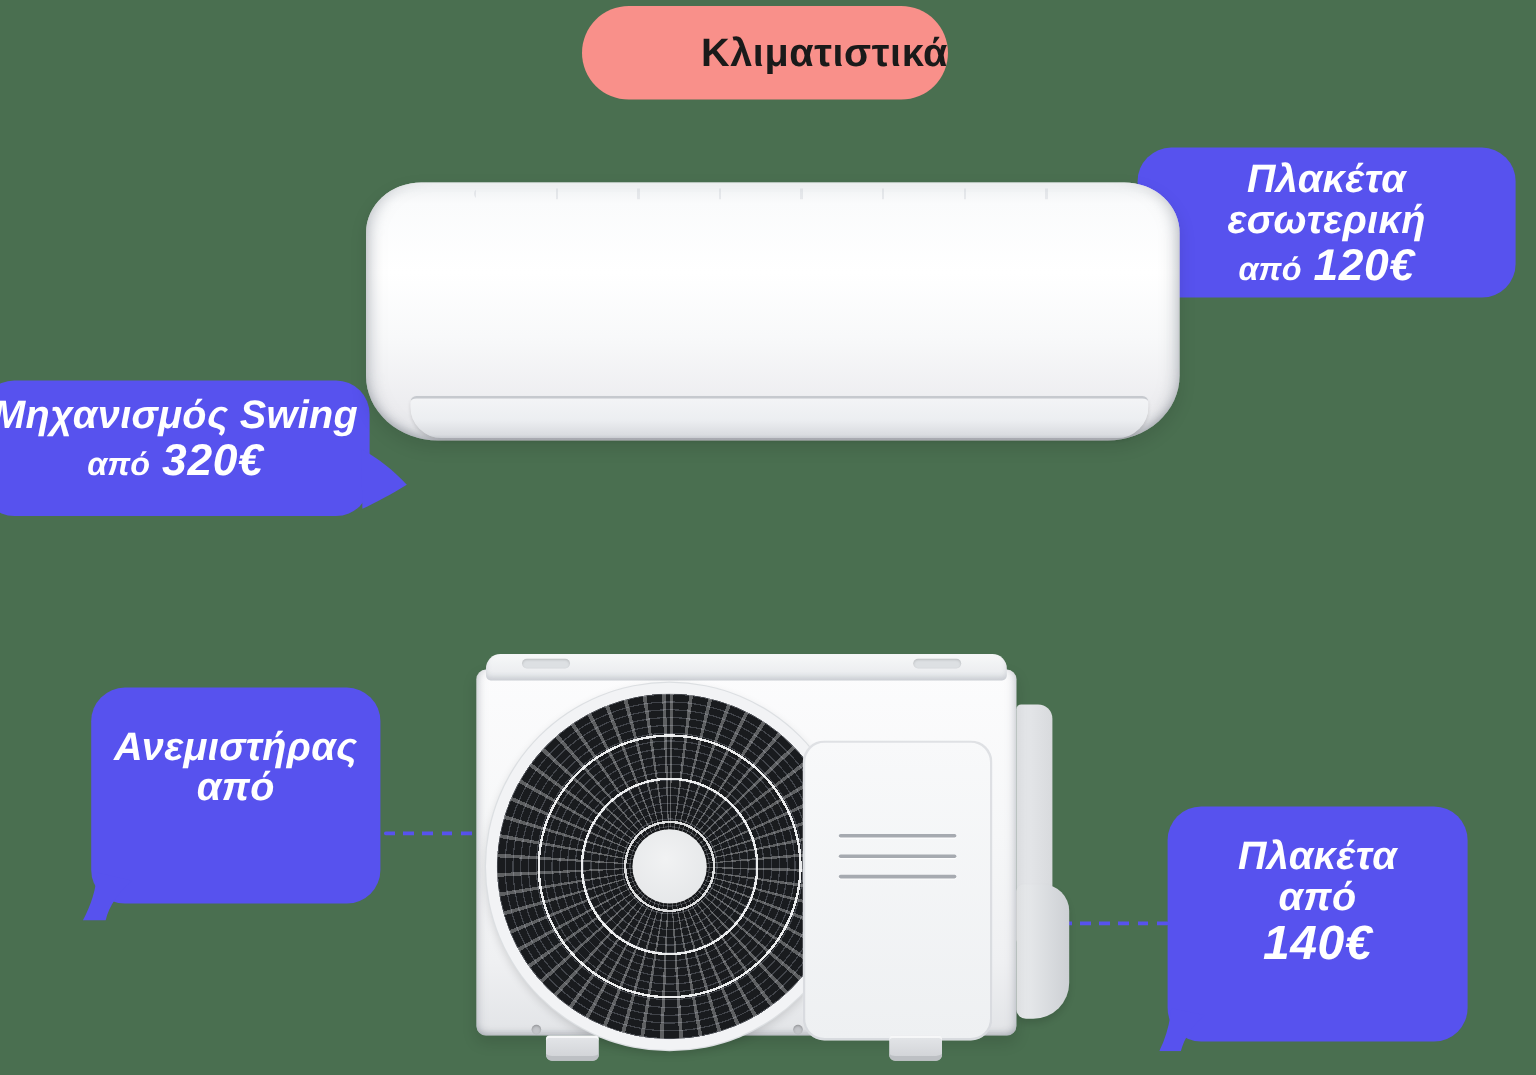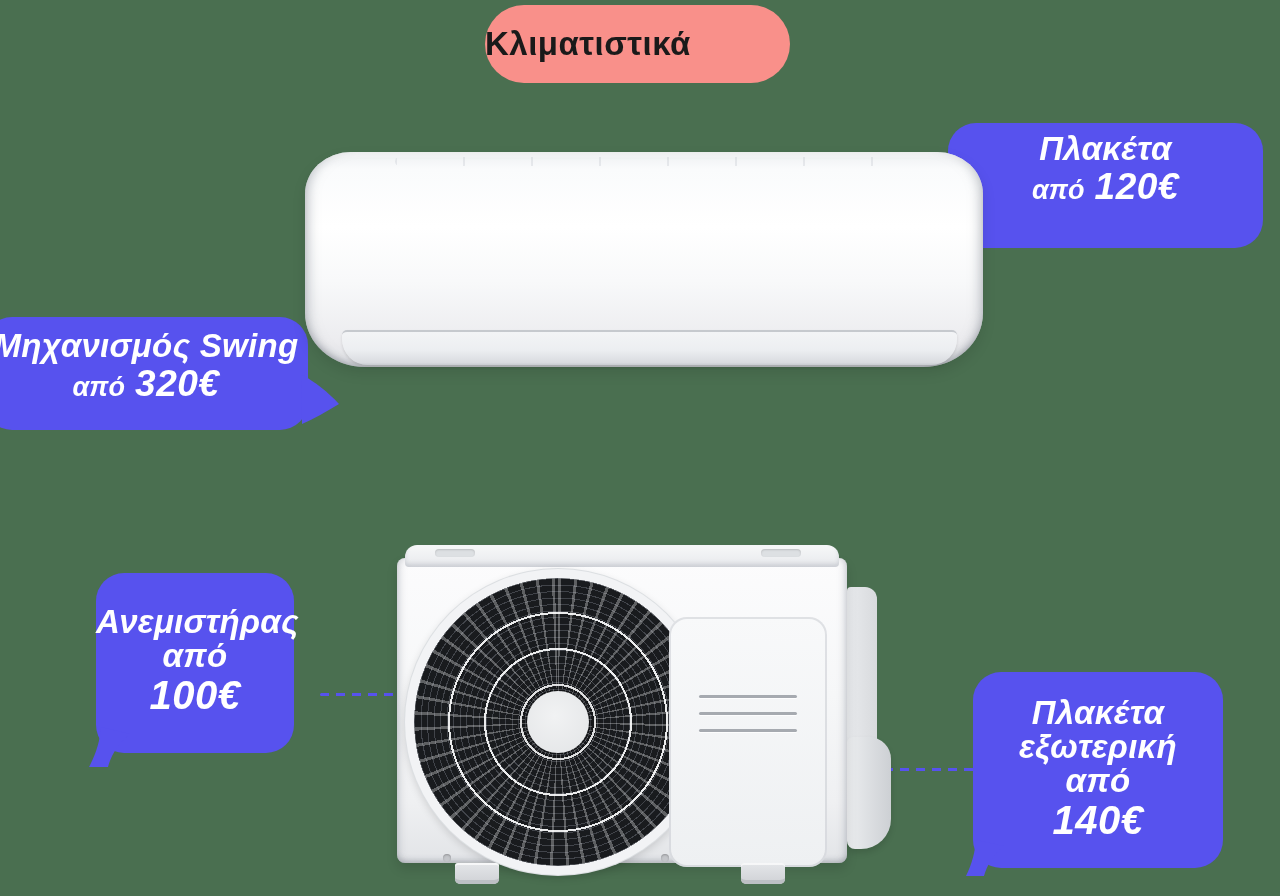--- a/index.html
+++ b/index.html
@@ -13,21 +13,21 @@
     overflow: hidden;
   }
 
   
   .title-badge {
     position: absolute;
     left: 485px; top: 5px;
     width: 305px; height: 78px;
     background: #F9908A;
     border-radius: 40px;
-    display: flex; align-items: center; justify-content: flex-start;
+    display: flex; align-items: center; justify-content: flex-end;
     z-index: 4;
   }
   .title-badge span {
     color: #1A1A1A;
     font-size: 33px;
     font-weight: 700;
     letter-spacing: .5px;
   }
 
   
@@ -71,24 +71,23 @@
     z-index: 1;
   }
   .callout-swing {
     left: -16px; top: 317px;
     width: 324px; height: 113px;
     padding-top: 12px;
     z-index: 1;
   }
   .callout-fan {
     left: 76px; top: 573px;
-    width: 198px; height: 180px;
+    width: 241px; height: 180px;
     padding-top: 32px;
     z-index: 3;
-    margin-left: 20px;
   }
   .callout-outdoor-board {
     left: 973px; top: 672px;
     width: 250px; height: 196px;
     padding-top: 24px;
     z-index: 3;
   }
 
   .tail { position: absolute; }
   .tail svg { display: block; }
@@ -268,20 +267,21 @@
 <body>
 
 <div class="canvas">
 
   <div class="title-badge">
     <span>Κλιματιστικά</span>
   </div>
 
   <div class="callout callout-indoor-board">
     <span class="ln">Πλακέτα</span>
+    <span class="ln">εσωτερική</span>
     <span class="price-row">
       <span class="prefix">από</span>
       <span class="price">120€</span>
     </span>
   </div>
 
   <div class="callout callout-swing">
     <span class="ln">Μηχανισμός Swing</span>
     <span class="price-row">
       <span class="prefix">από</span>
@@ -290,33 +290,29 @@
     <span class="tail">
       <svg width="40" height="54" viewBox="0 0 40 54">
           <path d="M0 2 C 14 10, 27 20, 38 32 C 25 40, 12 47, 1 52 Z"></path>
         </svg>
     </span>
   </div>
 
   <div class="callout callout-fan">
     <span class="ln">Ανεμιστήρας</span>
     <span class="ln">από</span>
-    <span class="price-row">
-      <span class="price big">100€</span>
-    </span>
     <span class="tail">
       <svg width="42" height="40" viewBox="0 0 42 40">
           <path d="M1 40 C 8 27, 12 14, 13 0 L 42 7 C 31 16, 23 28, 20 40 Z"></path>
         </svg>
     </span>
   </div>
 
   <div class="callout callout-outdoor-board">
     <span class="ln">Πλακέτα</span>
-    <span class="ln">εξωτερική</span>
     <span class="ln">από</span>
     <span class="price-row">
       <span class="price big">140€</span>
     </span>
     <span class="tail">
       <svg width="38" height="36" viewBox="0 0 38 36">
           <path d="M0 36 C 6 24, 9 12, 10 0 L 38 6 C 28 14, 21 25, 18 36 Z"></path>
         </svg>
     </span>
   </div>

